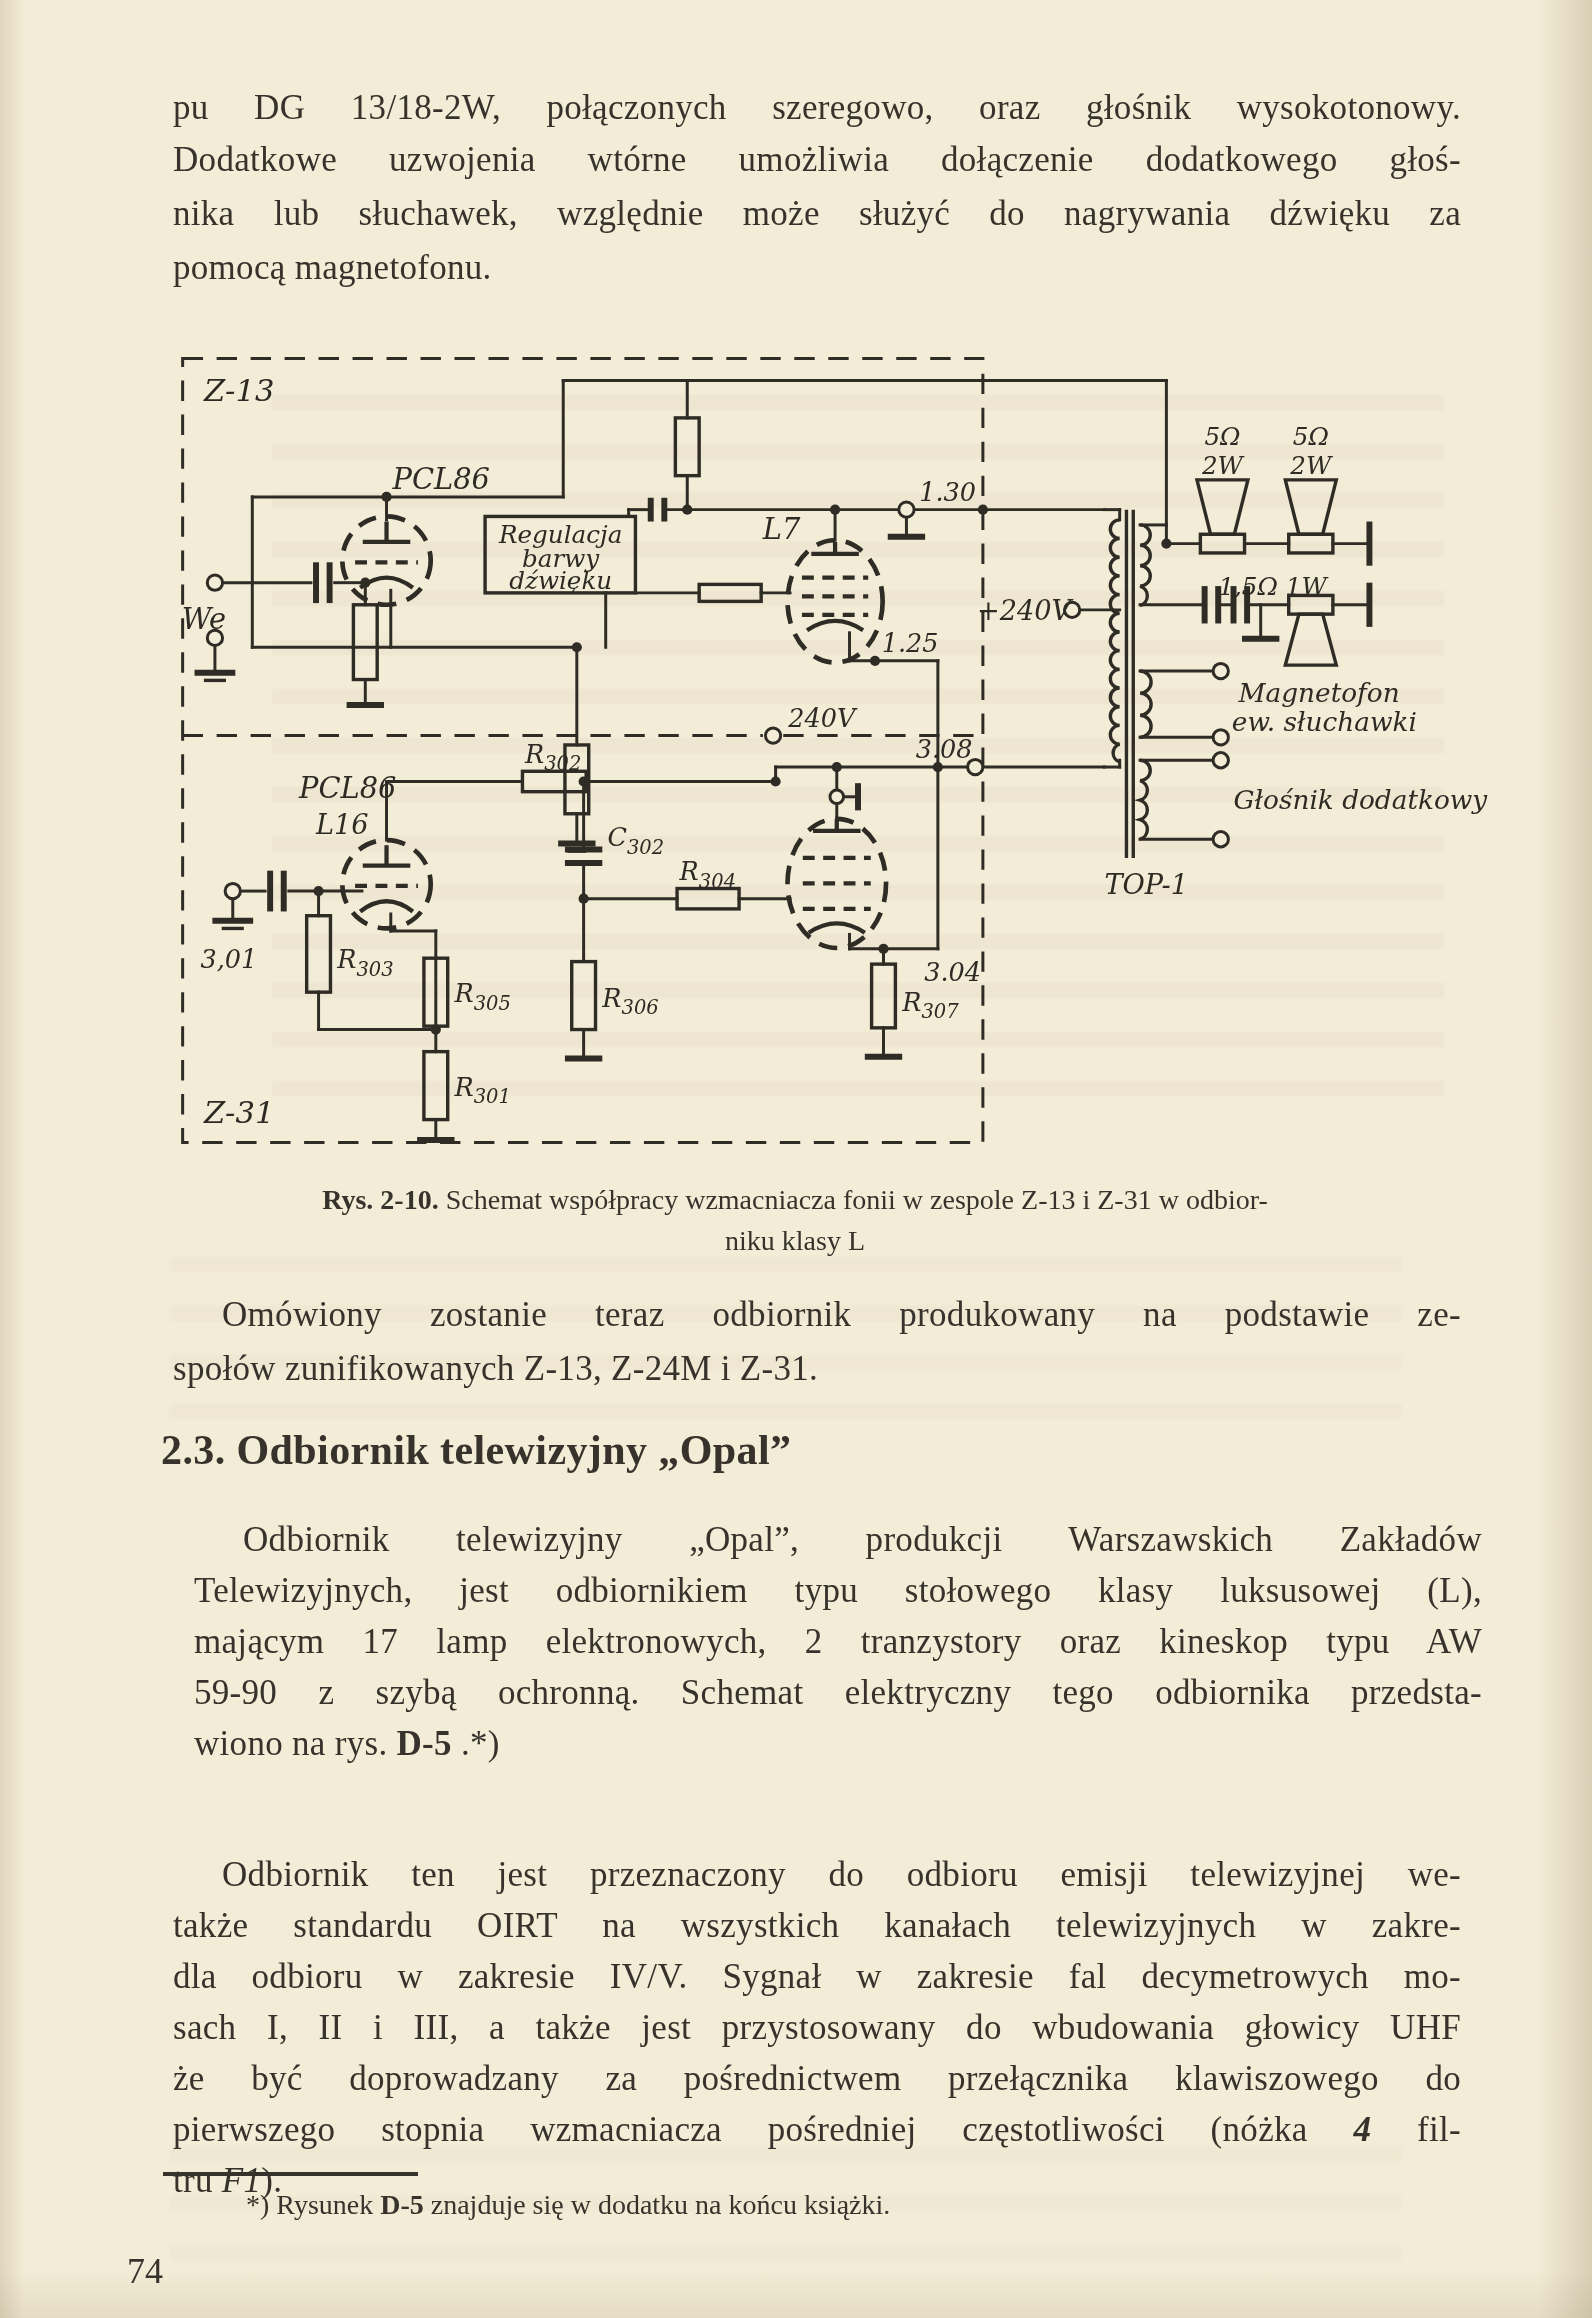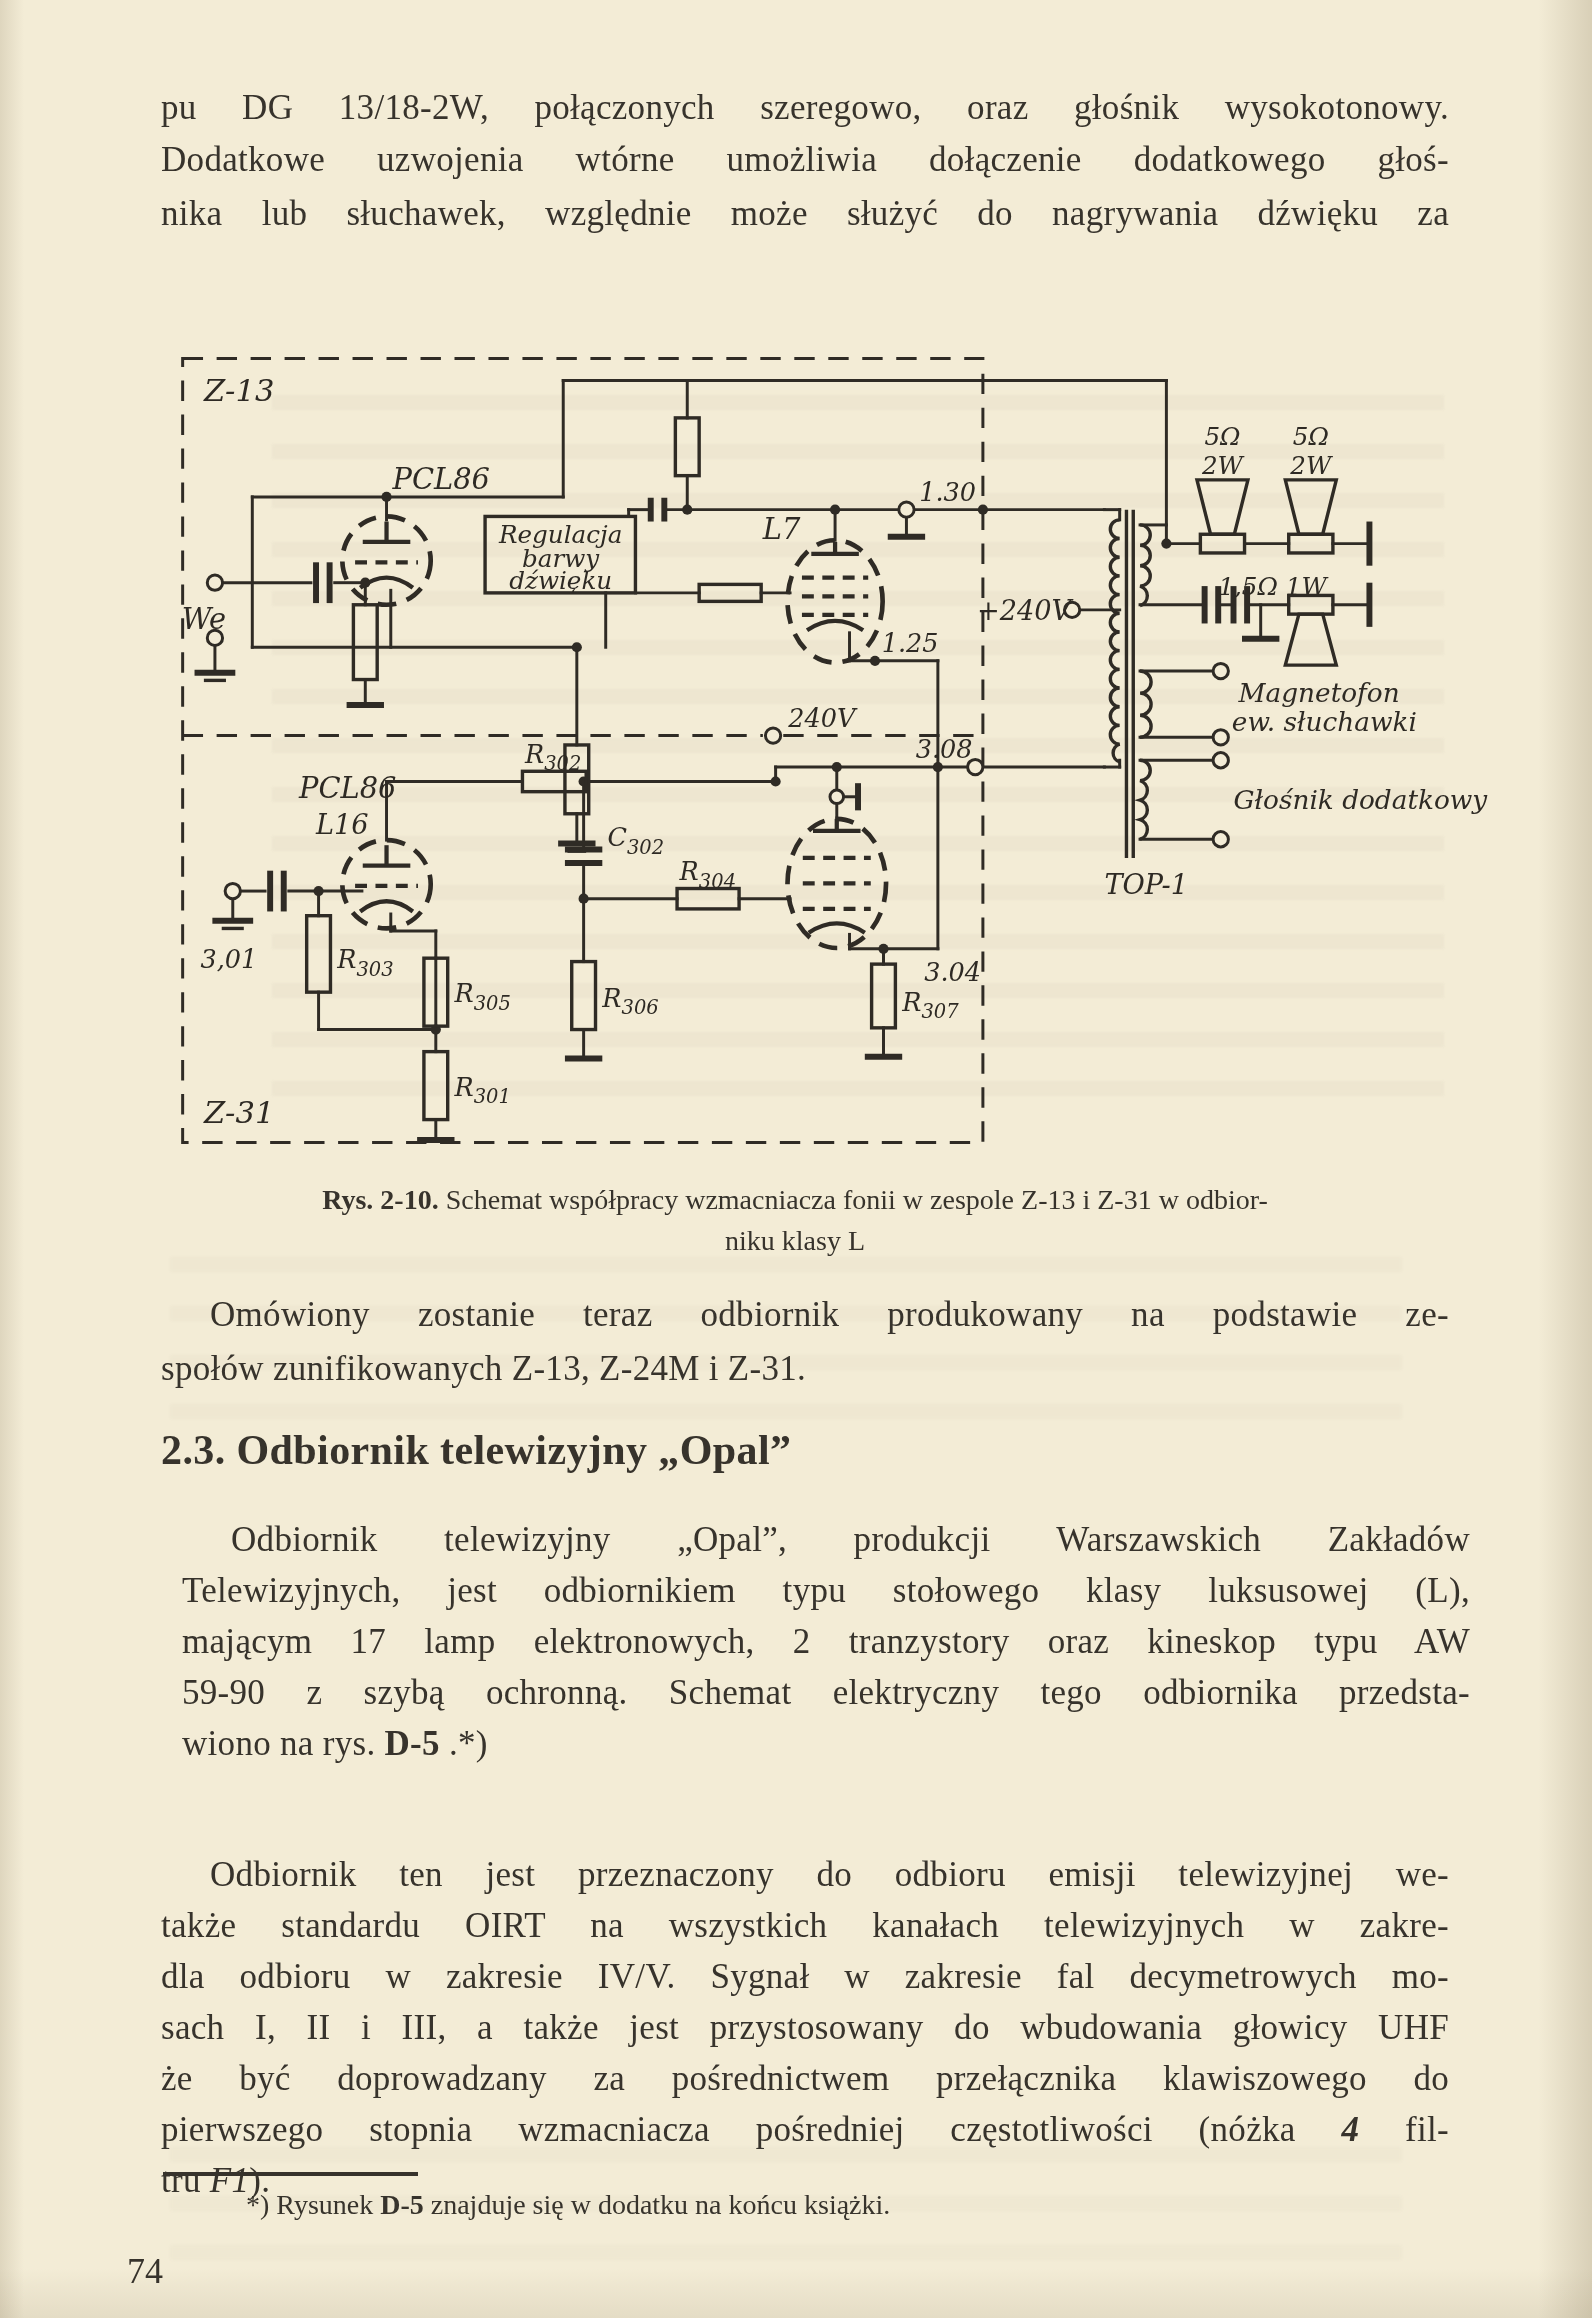--- a/index.html
+++ b/index.html
@@ -6,21 +6,21 @@
   .page{position:relative;width:1592px;height:2319px;overflow:hidden;
     background:
       linear-gradient(90deg, rgba(96,78,44,.14) 0, rgba(96,78,44,0) 24px, rgba(96,78,44,0) 1538px, rgba(96,78,44,.18) 1592px),
       linear-gradient(0deg, rgba(96,78,44,.10) 0, rgba(96,78,44,0) 51px),
       #f3ecd6;
     font-family:"Liberation Serif", serif; color:#37332c;}
   .tl{position:relative;height:51px;line-height:51px;font-size:35px;letter-spacing:0.3px;
       text-align:justify;text-align-last:justify;white-space:nowrap;}
   .tl.last{text-align-last:left;}
   .indent{padding-left:49px;}
-  .block{position:absolute;left:161px;width:1288px;}
+  .block{position:absolute;left:173px;width:1288px;}
   .b{font-weight:bold;} .i{font-style:italic;}
   .caption{position:absolute;left:212px;width:1166px;font-size:28px;line-height:41px;text-align:center;}
   .heading{position:absolute;left:161px;width:1288px;font-size:42px;font-weight:bold;letter-spacing:0.4px;}
   .midline{height:54px;line-height:54px;}
   .rule{position:absolute;left:163px;width:255px;height:4.2px;background:#37332c;}
   .footnote{position:absolute;left:161px;width:1288px;font-size:28px;}
   .footnote .inner{padding-left:85px;}
   .pagenum{position:absolute;left:127px;font-size:36px;}
   .ghost{position:absolute;filter:blur(1.7px);opacity:.55;pointer-events:none;
      background:repeating-linear-gradient(0deg, rgba(125,112,88,0) 0 34px, rgba(125,112,88,.09) 34px 49px);}
@@ -41,20 +41,21 @@
 <div class="page">
 
   <div class="ghost" style="left:272px;top:365px;width:1172px;height:765px;"></div>
   <div class="ghost" style="left:170px;top:1232px;width:1232px;height:221px;opacity:.4;"></div>
   <div class="ghost" style="left:170px;top:2141px;width:1232px;height:153px;opacity:.35;"></div>
 
   <div class="block" style="top:82px;">
     <div class="tl">pu DG 13/18-2W, połączonych szeregowo, oraz głośnik wysokotonowy.</div>
     <div class="tl" style="height:54px;line-height:54px;">Dodatkowe uzwojenia wtórne umożliwia dołączenie dodatkowego głoś-</div>
     <div class="tl" style="height:54px;line-height:54px;">nika lub słuchawek, względnie może służyć do nagrywania dźwięku za</div>
+    <div class="tl last" style="height:54px;line-height:54px;">pomocą magnetofonu.</div>
   </div>
 
   <svg viewBox="0 390 1874 980" style="position:absolute;top:331px;left:0;width:1592px;height:833px;">
 
     <g>
       <rect class="dash" x="215" y="422" width="942" height="923"></rect>
       <line class="dash" x1="215" y1="866" x2="898" y2="866"></line>
       <line class="dash" x1="922" y1="866" x2="1157" y2="866"></line>
     </g>
     <text x="240" y="472" font-size="36">Z-13</text>

